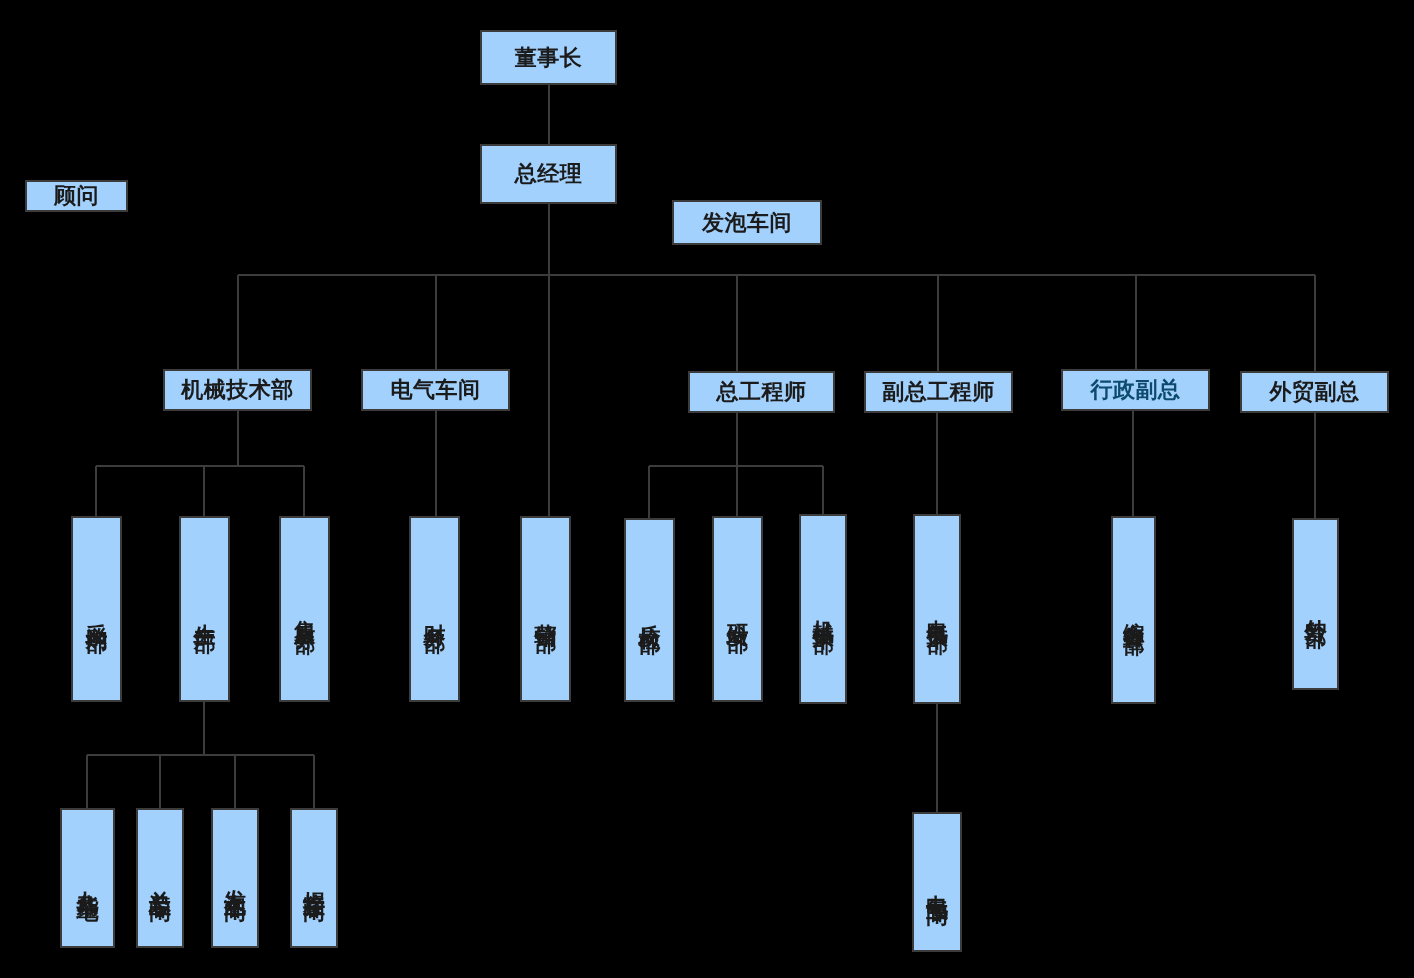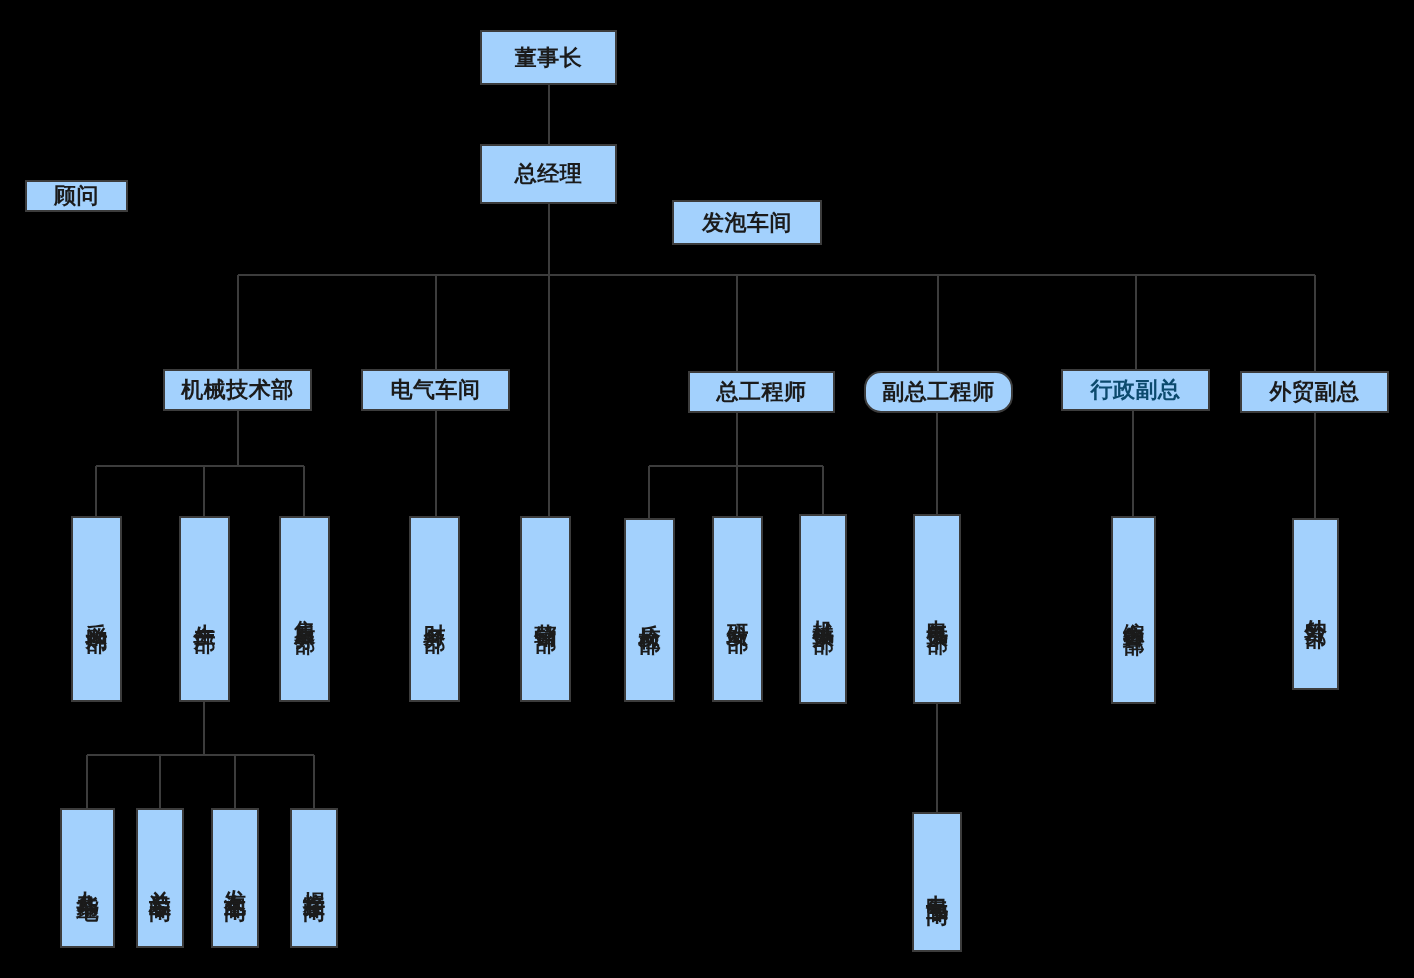--- a/index.html
+++ b/index.html
@@ -90,21 +90,21 @@
       <path d="M 314 755 L 314 808" stroke="#3c3c3c" stroke-width="2" fill="none" shape-rendering="crispEdges"></path>
     </svg>
   <div id="nodes">
       <div class="node horiz" style="left: 480px; top: 30px; width: 137px; height: 55px; background: rgb(163, 209, 253); border-color: rgb(60, 60, 60); color: rgb(27, 27, 27);">董事长</div>
       <div class="node horiz" style="left: 480px; top: 144px; width: 137px; height: 60px; background: rgb(163, 209, 253); border-color: rgb(60, 60, 60); color: rgb(27, 27, 27);">总经理</div>
       <div class="node horiz" style="left: 672px; top: 200px; width: 150px; height: 45px; background: rgb(163, 209, 253); border-color: rgb(60, 60, 60); color: rgb(27, 27, 27);">发泡车间</div>
       <div class="node horiz" style="left: 25px; top: 180px; width: 103px; height: 32px; background: rgb(163, 209, 253); border-color: rgb(60, 60, 60); color: rgb(27, 27, 27);">顾问</div>
       <div class="node horiz" style="left: 163px; top: 369px; width: 149px; height: 42px; background: rgb(163, 209, 253); border-color: rgb(60, 60, 60); color: rgb(27, 27, 27);">机械技术部</div>
       <div class="node horiz" style="left: 361px; top: 369px; width: 149px; height: 42px; background: rgb(163, 209, 253); border-color: rgb(60, 60, 60); color: rgb(27, 27, 27);">电气车间</div>
       <div class="node horiz" style="left: 664px; top: 371px; width: 147px; height: 42px; background: rgb(163, 209, 253); border-color: rgb(60, 60, 60); color: rgb(27, 27, 27); margin-left: 24px;">总工程师</div>
-      <div class="node horiz" style="left: 864px; top: 371px; width: 149px; height: 42px; background: rgb(163, 209, 253); border-color: rgb(60, 60, 60); color: rgb(27, 27, 27); border-radius: 17px;">副总工程师</div>
+      <div class="node horiz" style="left: 864px; top: 371px; width: 149px; height: 42px; background: rgb(163, 209, 253); border-color: rgb(60, 60, 60); color: rgb(27, 27, 27);">副总工程师</div>
       <div class="node horiz" style="left: 1061px; top: 369px; width: 149px; height: 42px; background: rgb(163, 209, 253); border-color: rgb(60, 60, 60); color: #0c4a6e;">行政副总</div>
       <div class="node horiz" style="left: 1240px; top: 371px; width: 149px; height: 42px; background: rgb(163, 209, 253); border-color: rgb(60, 60, 60); color: rgb(27, 27, 27);">外贸副总</div>
       <div class="node vert" style="left: 71px; top: 516px; width: 51px; height: 186px; background: rgb(163, 209, 253); border-color: rgb(60, 60, 60); color: rgb(27, 27, 27);">采购部</div>
       <div class="node vert" style="left: 179px; top: 516px; width: 51px; height: 186px; background: rgb(163, 209, 253); border-color: rgb(60, 60, 60); color: rgb(27, 27, 27);">生产部</div>
       <div class="node vert small" style="left: 279px; top: 516px; width: 51px; height: 186px; background: rgb(163, 209, 253); border-color: rgb(60, 60, 60); color: rgb(27, 27, 27);">售后服务部</div>
       <div class="node vert" style="left: 409px; top: 516px; width: 51px; height: 186px; background: rgb(163, 209, 253); border-color: rgb(60, 60, 60); color: rgb(27, 27, 27);">财务部</div>
       <div class="node vert" style="left: 520px; top: 516px; width: 51px; height: 186px; background: rgb(163, 209, 253); border-color: rgb(60, 60, 60); color: rgb(27, 27, 27);">营销部</div>
       <div class="node vert" style="left: 624px; top: 518px; width: 51px; height: 184px; background: rgb(163, 209, 253); border-color: rgb(60, 60, 60); color: rgb(27, 27, 27);">质检部</div>
       <div class="node vert" style="left: 712px; top: 516px; width: 51px; height: 186px; background: rgb(163, 209, 253); border-color: rgb(60, 60, 60); color: rgb(27, 27, 27);">研发部</div>
       <div class="node vert small" style="left: 799px; top: 514px; width: 48px; height: 190px; background: rgb(163, 209, 253); border-color: rgb(60, 60, 60); color: rgb(27, 27, 27);">机械技术部</div>

